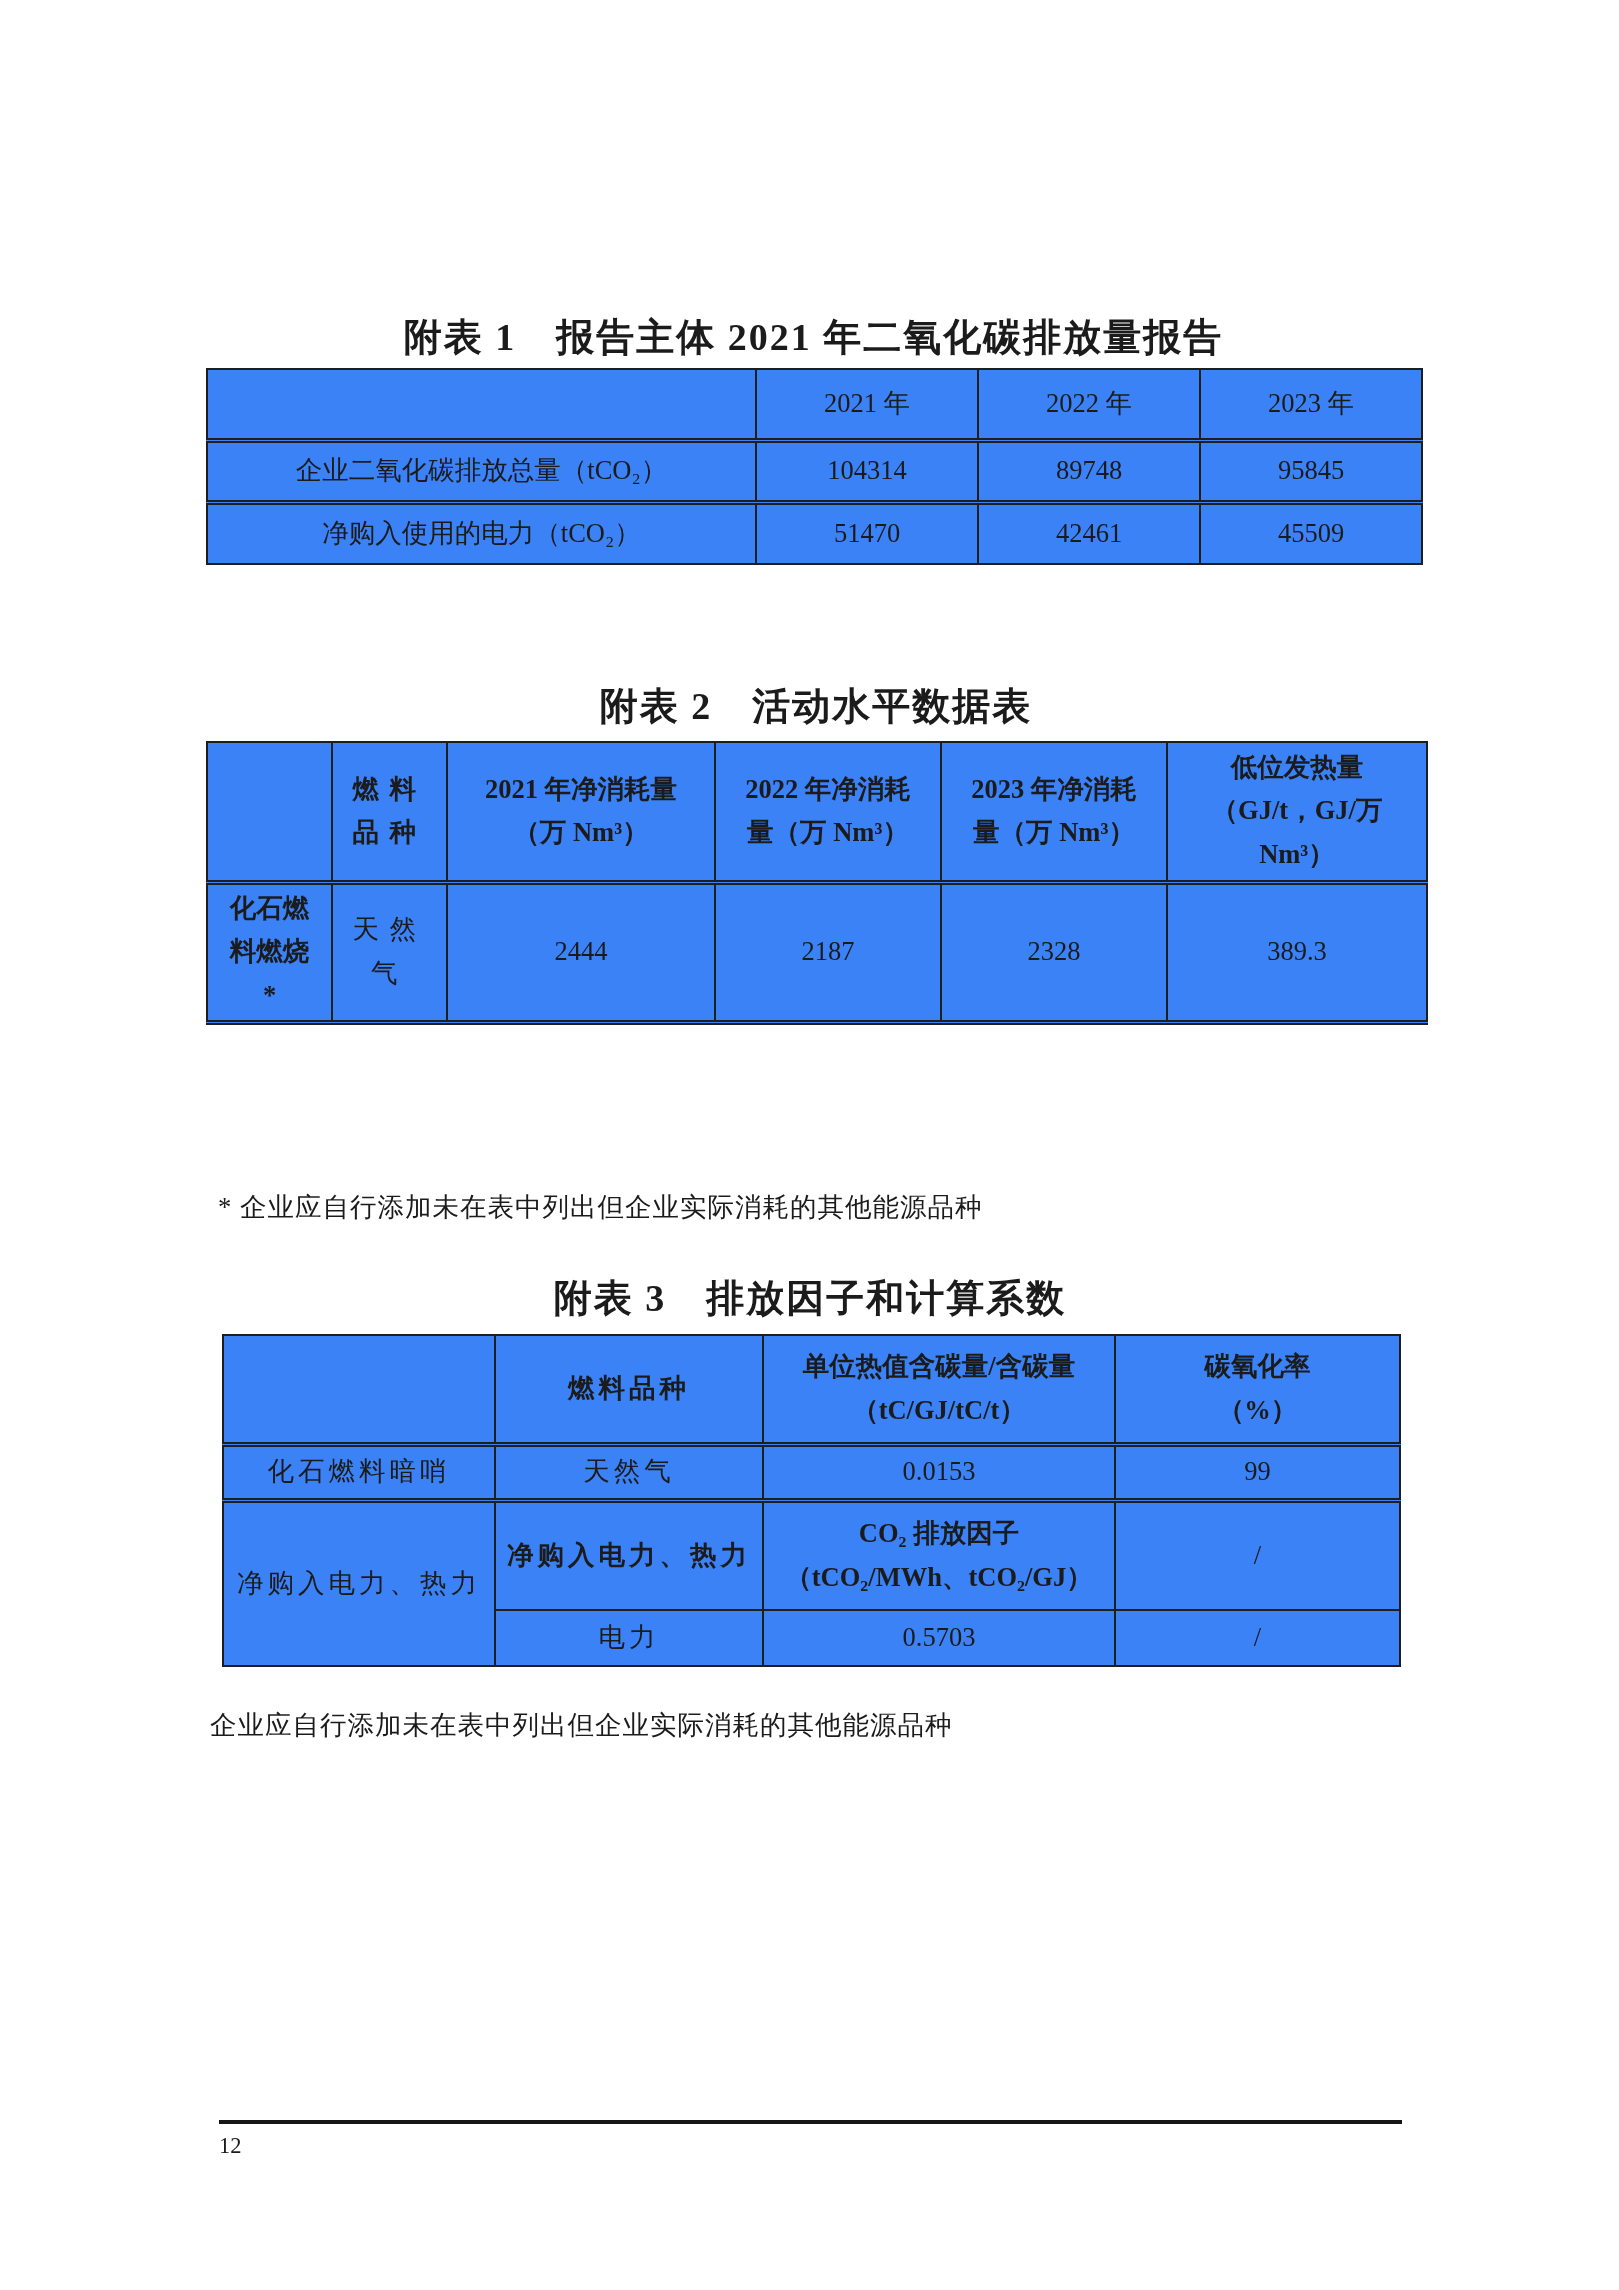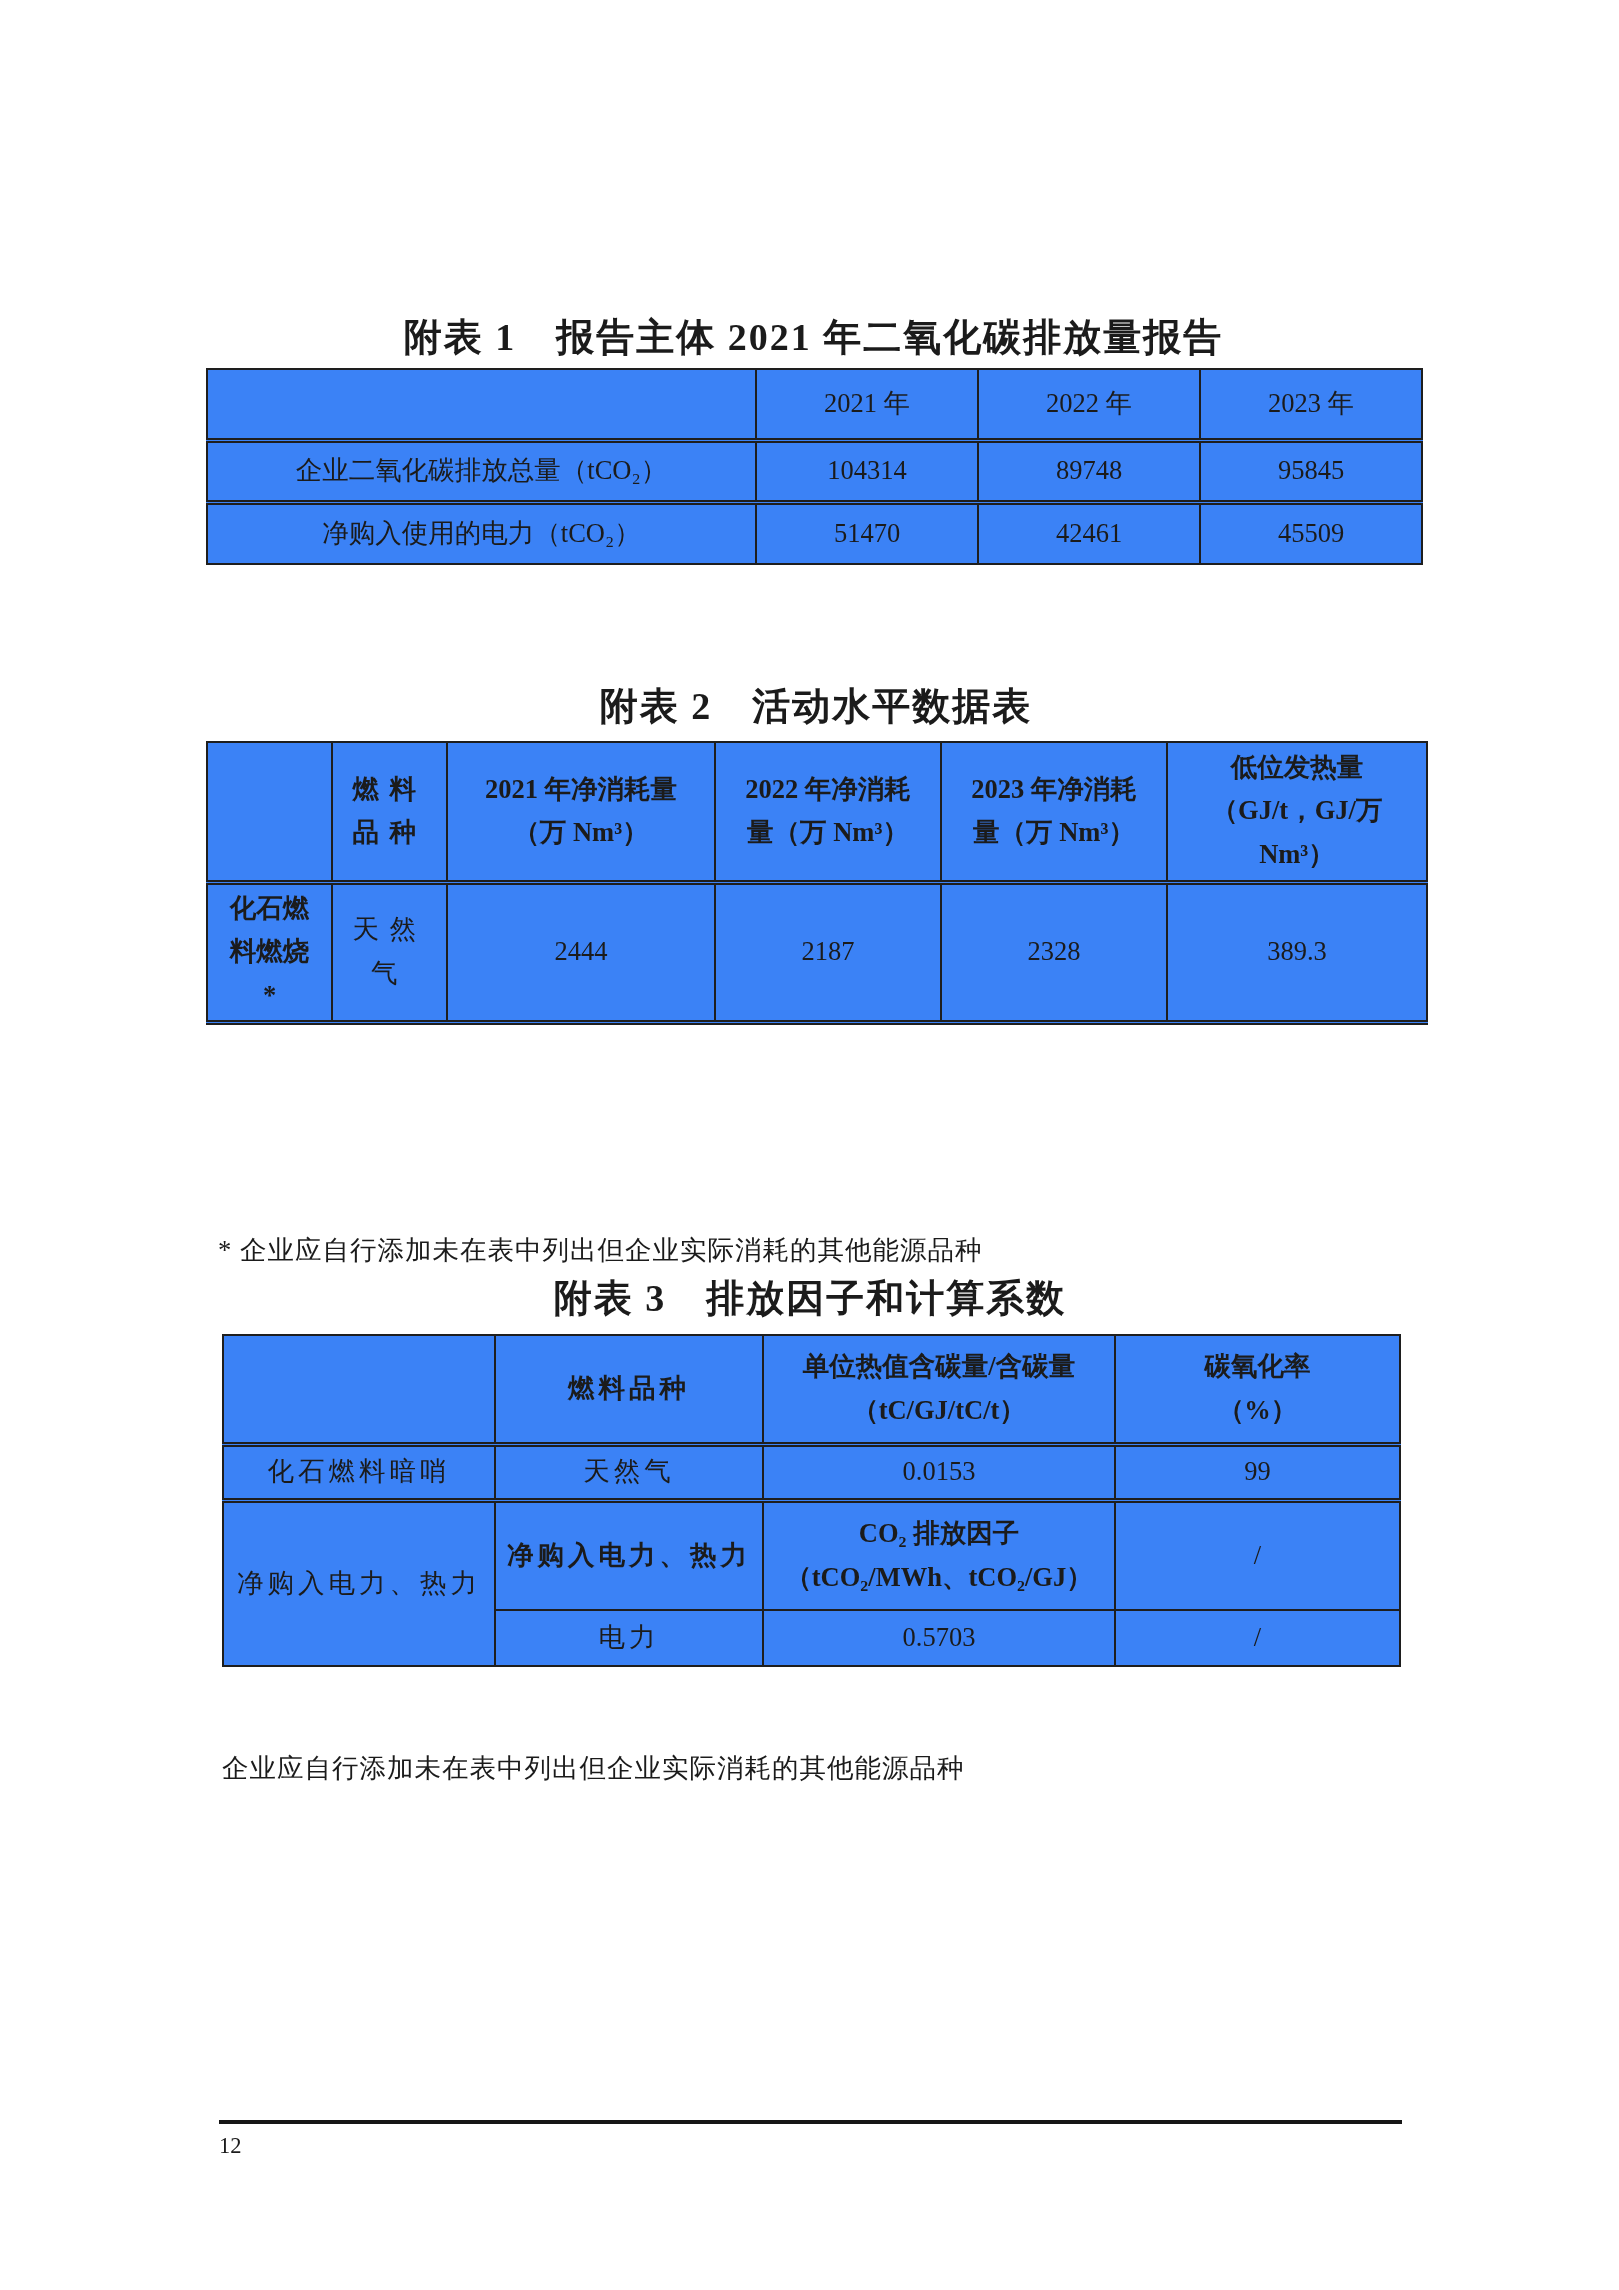--- a/index.html
+++ b/index.html
@@ -22,21 +22,21 @@
     text-align:center;vertical-align:middle;
     font-size:26.5px;line-height:1.65;
     white-space:pre-line;
     padding:2px 7.8px;
   }
   tr.sep td{border-bottom:5.9px double #1e1e1e}
   .b{font-weight:bold}
   .sp{letter-spacing:.4em}
   .sps{letter-spacing:.15em}
   .footnote{
-    position:absolute;font-size:26.5px;letter-spacing:1px;white-space:pre-line;margin-top:43px;
+    position:absolute;font-size:26.5px;letter-spacing:1px;white-space:pre-line;
   }
   .footer-rule{
     position:absolute;left:219px;top:2120px;width:1183px;height:3.9px;background:#161616;
   }
   .page-number{
     position:absolute;left:219px;top:2131px;width:1183px;
     text-align:left;font-size:22.5px;line-height:29px;
   }
 </style>
 </head>
@@ -147,17 +147,17 @@
     <td>/</td>
   </tr>
   <tr style="height:56px">
     <td class="sps">电力</td>
     <td>0.5703</td>
     <td>/</td>
   </tr>
 </tbody>
   </table>
 
-<div class="footnote" style="left:222px;top:1707px;width:1078px">企业应自行添加未在表中列出但企业实际消耗的其他能源品种</div>
+<div class="footnote" style="left:210px;top:1707px;width:1078px">企业应自行添加未在表中列出但企业实际消耗的其他能源品种</div>
 
 <div class="footer-rule"></div>
 <div class="page-number">12</div>
 
 
 </body></html>

